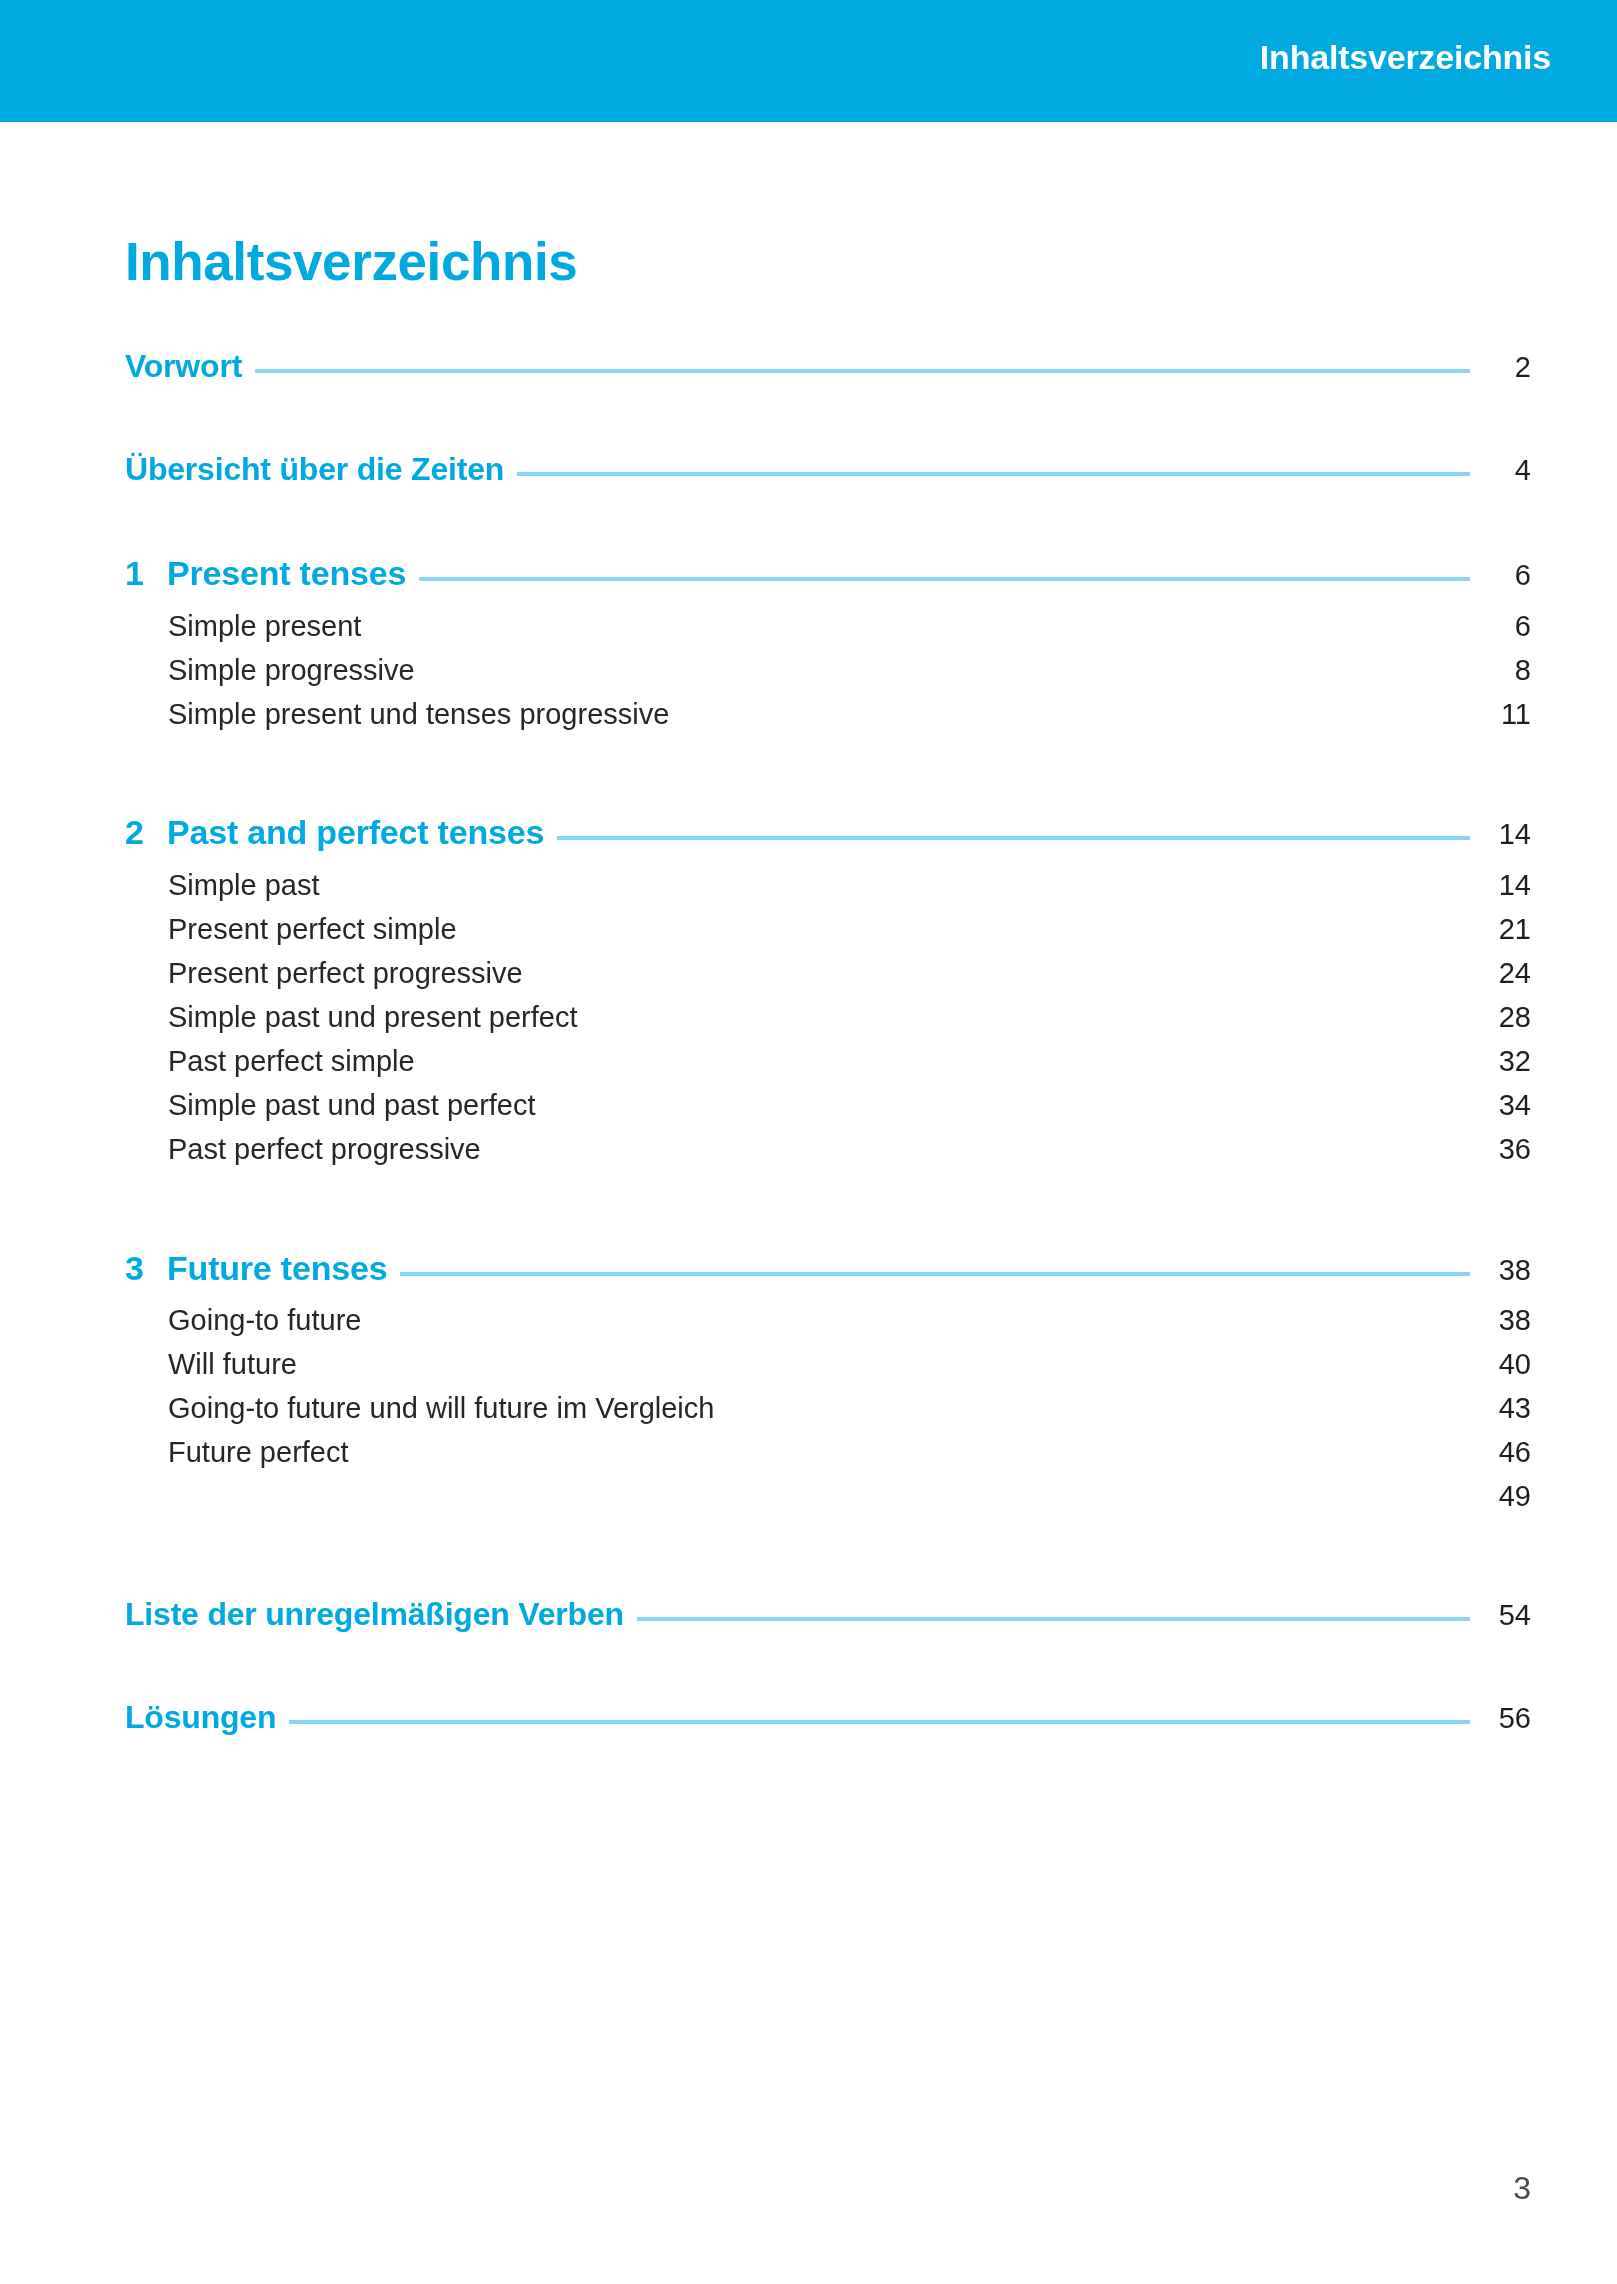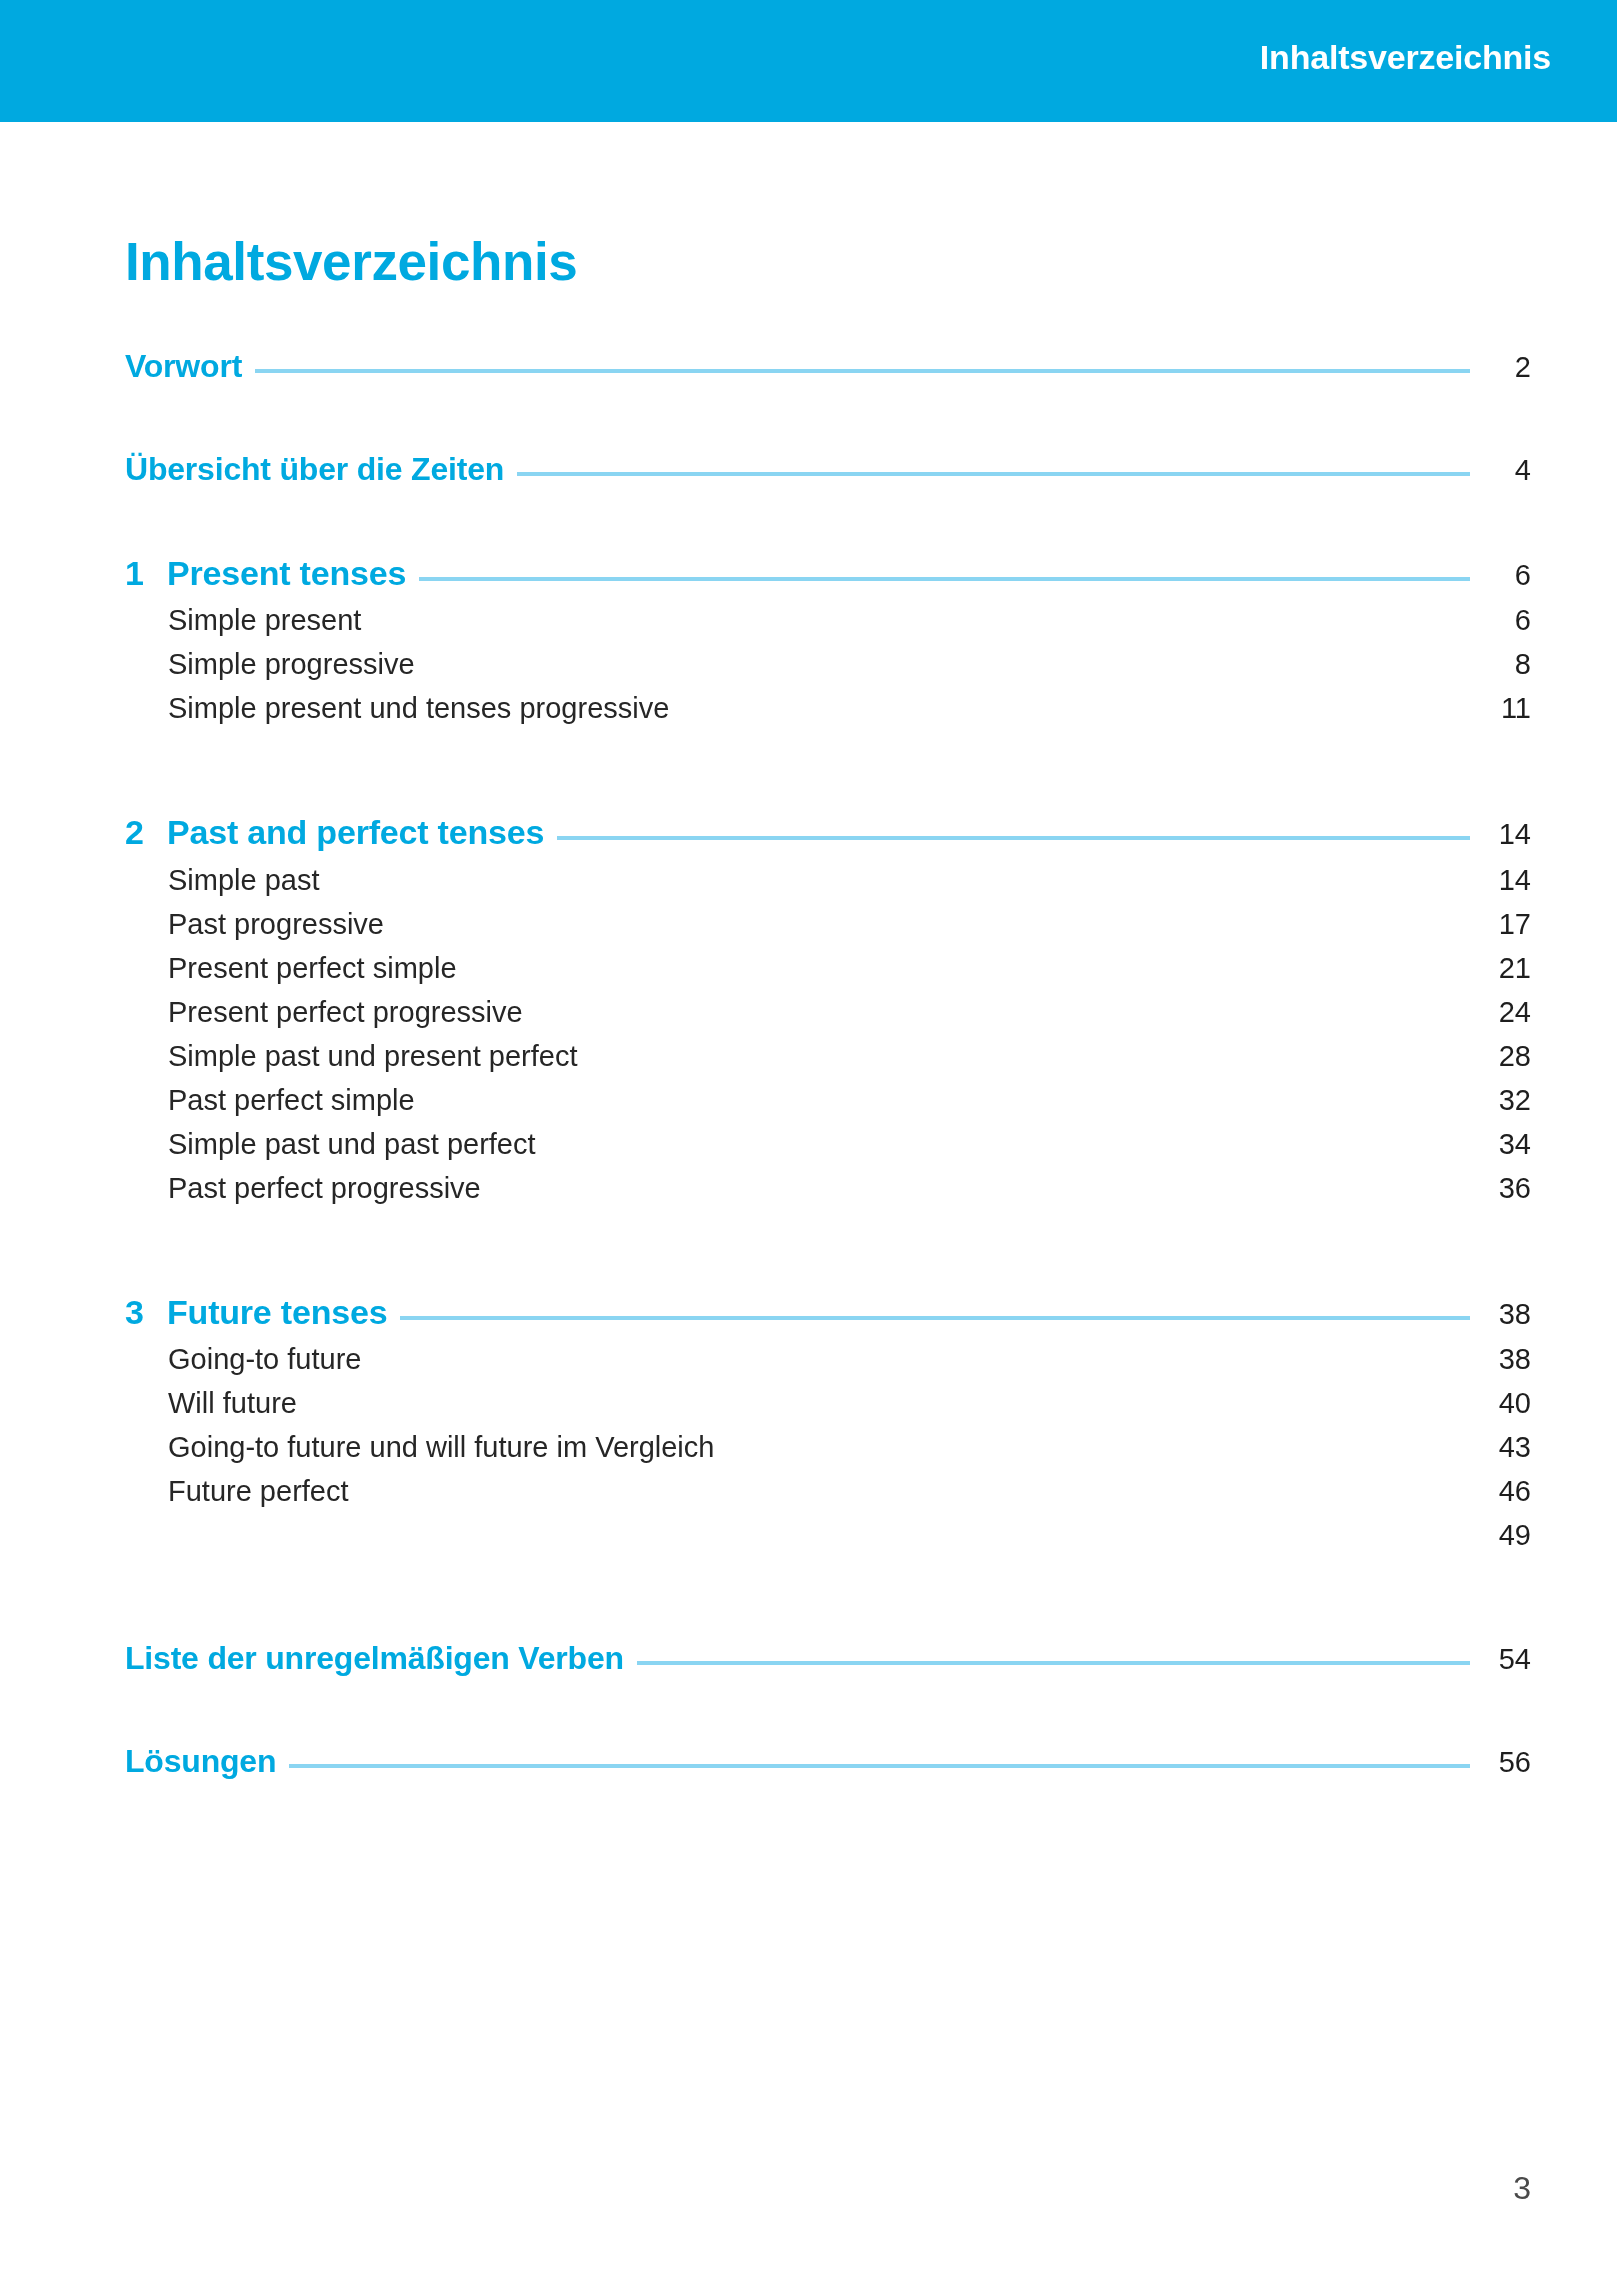--- a/index.html
+++ b/index.html
@@ -129,21 +129,21 @@
   .row-sub .toc-label {
     color: #262626;
     font-size: 29px;
     font-weight: normal;
     padding-left: 43px;
   }
 
   .sub-list {
     margin-top: 11.3px;
   }
-  .sub-list .toc-row { height: 44px; }
+  .sub-list .toc-row { height: 44px; align-items: center; }
 
   .gap-large { height: 66px; }
   .gap-section { height: 77px; }
 
   .page-number-footer {
     position: absolute;
     right: 87px;
     bottom: 77px;
     color: #4a4a4a;
     font-size: 32px;
@@ -217,25 +217,20 @@
       <span class="toc-page">14</span>
     </div>
 
     <div class="sub-list">
       <div class="toc-row row-sub">
         <span class="toc-label">Simple past</span>
         <span class="leader no-line"></span>
         <span class="toc-page">14</span>
       </div>
       <div class="toc-row row-sub">
-        <span class="toc-label">Past progressive</span>
-        <span class="leader no-line"></span>
-        <span class="toc-page">17</span>
-      </div>
-      <div class="toc-row row-sub">
         <span class="toc-label">Present perfect simple</span>
         <span class="leader no-line"></span>
         <span class="toc-page">21</span>
       </div>
       <div class="toc-row row-sub">
         <span class="toc-label">Present perfect progressive</span>
         <span class="leader no-line"></span>
         <span class="toc-page">24</span>
       </div>
       <div class="toc-row row-sub">

